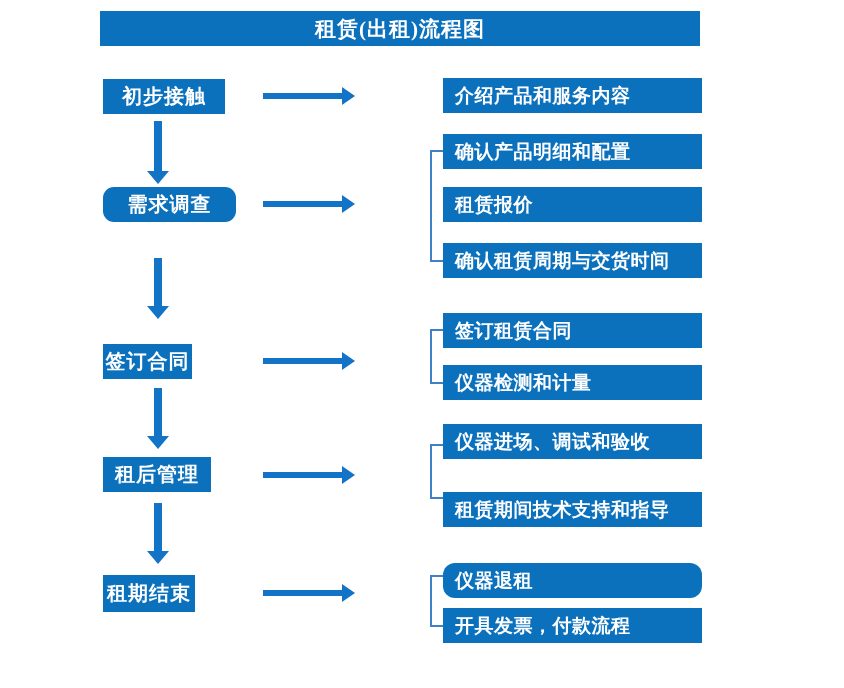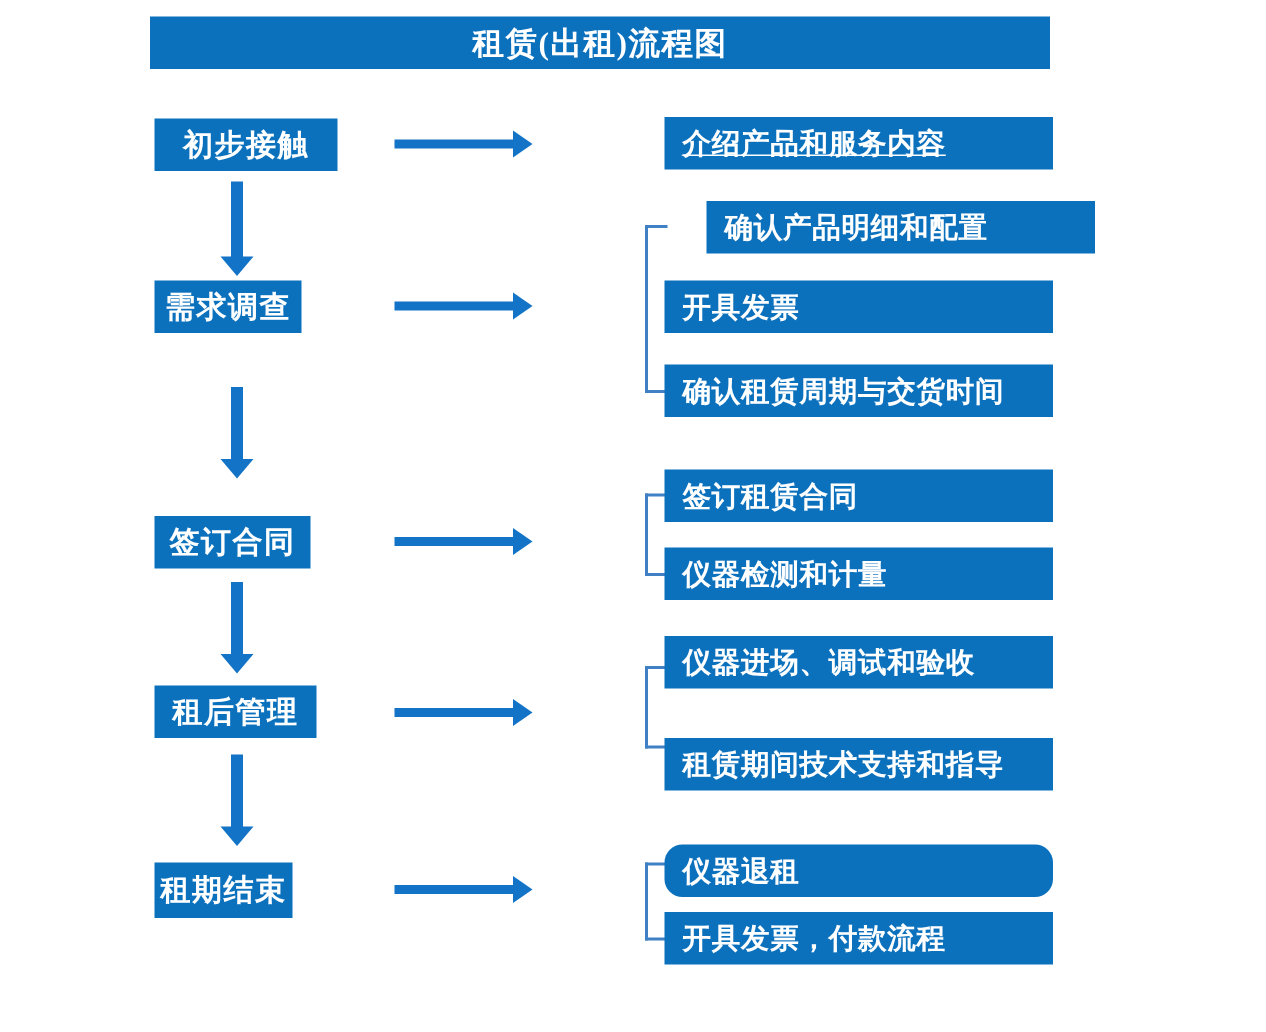--- a/index.html
+++ b/index.html
@@ -72,22 +72,22 @@
   i{display:block;}
 </style>
 </head>
 <body>
 
 <div class="canvas">
 
   <div class="bluebox titlebar">租赁(出租)流程图</div>
 
   <div class="bluebox step" style="left:103px;top:79px;width:122px;">初步接触</div>
-  <div class="bluebox step" style="left:103px;top:187px;width:98px;">需求调查</div>
-  <div class="bluebox step" style="left:103px;top:344px;width:104px;">签订合同</div>
+  <div class="bluebox step" style="left:103px;top:187px;width:133px;border-radius:11px;">需求调查</div>
+  <div class="bluebox step" style="left:103px;top:344px;width:89px;">签订合同</div>
   <div class="bluebox step" style="left:103px;top:457px;width:108px;">租后管理</div>
   <div class="bluebox step" style="left:103px;top:575px;width:92px;height:37px;">租期结束</div>
 
   <div class="varrow" style="left:147px;top:121px;height:63px;">
       <i class="shaft"></i>
       <i class="head"></i>
     </div>
   <div class="varrow" style="left:147px;top:258px;height:61px;">
       <i class="shaft"></i>
       <i class="head"></i>
@@ -120,24 +120,24 @@
   <div class="harrow" style="left:263px;top:584px;">
       <i class="shaft"></i>
       <i class="head"></i>
     </div>
 
   <div class="bracket" style="top:150px;height:112px;"></div>
   <div class="bracket" style="top:329px;height:55px;"></div>
   <div class="bracket" style="top:444px;height:55px;"></div>
   <div class="bracket" style="top:575px;height:52px;"></div>
 
-  <div class="bluebox detail" style="top:78px;text-decoration:underline;">介绍产品和服务内容</div>
+  <div class="bluebox detail" style="top:78px;">介绍产品和服务内容</div>
 
-  <div class="bluebox detail" style="top:134px;margin-left:28px;">确认产品明细和配置</div>
-  <div class="bluebox detail" style="top:187px;">开具发票</div>
+  <div class="bluebox detail" style="top:134px;">确认产品明细和配置</div>
+  <div class="bluebox detail" style="top:187px;">租赁报价</div>
   <div class="bluebox detail" style="top:243px;">确认租赁周期与交货时间</div>
 
   <div class="bluebox detail" style="top:313px;text-align:right;">签订租赁合同</div>
   <div class="bluebox detail" style="top:365px;">仪器检测和计量</div>
 
   <div class="bluebox detail" style="top:424px;">仪器进场、调试和验收</div>
   <div class="bluebox detail" style="top:492px;">租赁期间技术支持和指导</div>
 
   <div class="bluebox detail" style="top:563px;border-radius:12px;">仪器退租</div>
   <div class="bluebox detail" style="top:608px;">开具发票，付款流程</div>

